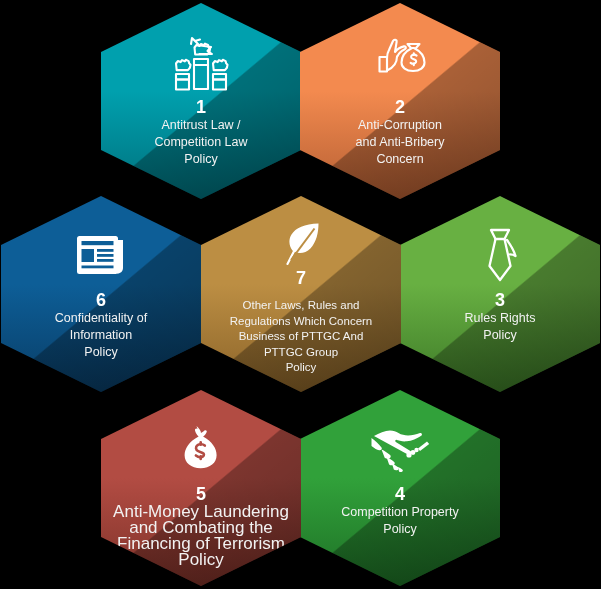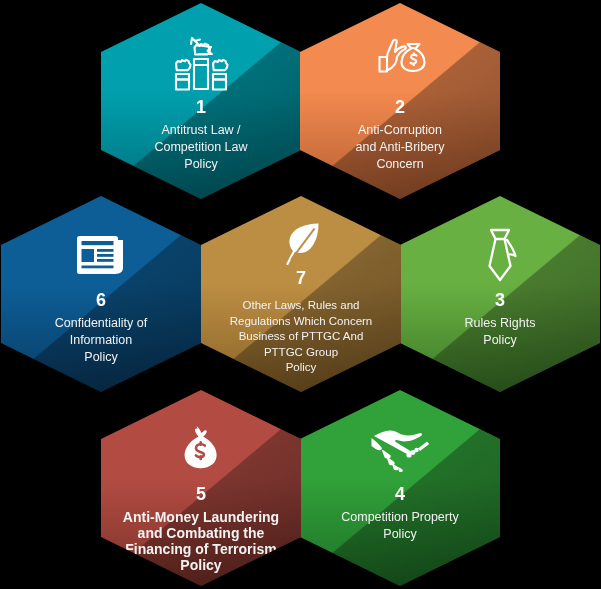--- a/index.html
+++ b/index.html
@@ -63,42 +63,40 @@
     font-weight: bold;
     line-height: 20px;
     margin-top: 4px;
     letter-spacing: 0.2px;
   }
   .hex-label {
     color: #f2f2f2;
     font-size: 12.5px;
     line-height: 17px;
     text-align: center;
-    margin-top: 5px;
     padding: 0 14px;
     box-sizing: border-box;
     white-space: pre-line;
   }
 
   
   .hex.dense .hex-label {
     font-size: 11.5px;
     line-height: 15.5px;
     padding: 0 5px;
     margin-top: 10px;
   }
   .hex.dense .hex-icon { margin-top: 24px; height: 48px; }
   .hex.dense .hex-num { margin-top: 0px; }
 
   
   .hex.dense4 .hex-label {
-    font-size: 14px;
+    font-size: 17px;
     line-height: 16px;
     padding: 0 6px;
-    font-weight: bold;
   }
 
   
   .pos-1 { left: 101px; top: 3px;   }
   .pos-2 { left: 300px; top: 3px;   }
   .pos-3 { left: 400px; top: 196px; }
   .pos-4 { left: 300px; top: 390px; }
   .pos-5 { left: 101px; top: 390px; }
   .pos-6 { left: 1px;   top: 196px; }
   .pos-7 { left: 201px; top: 196px; }

